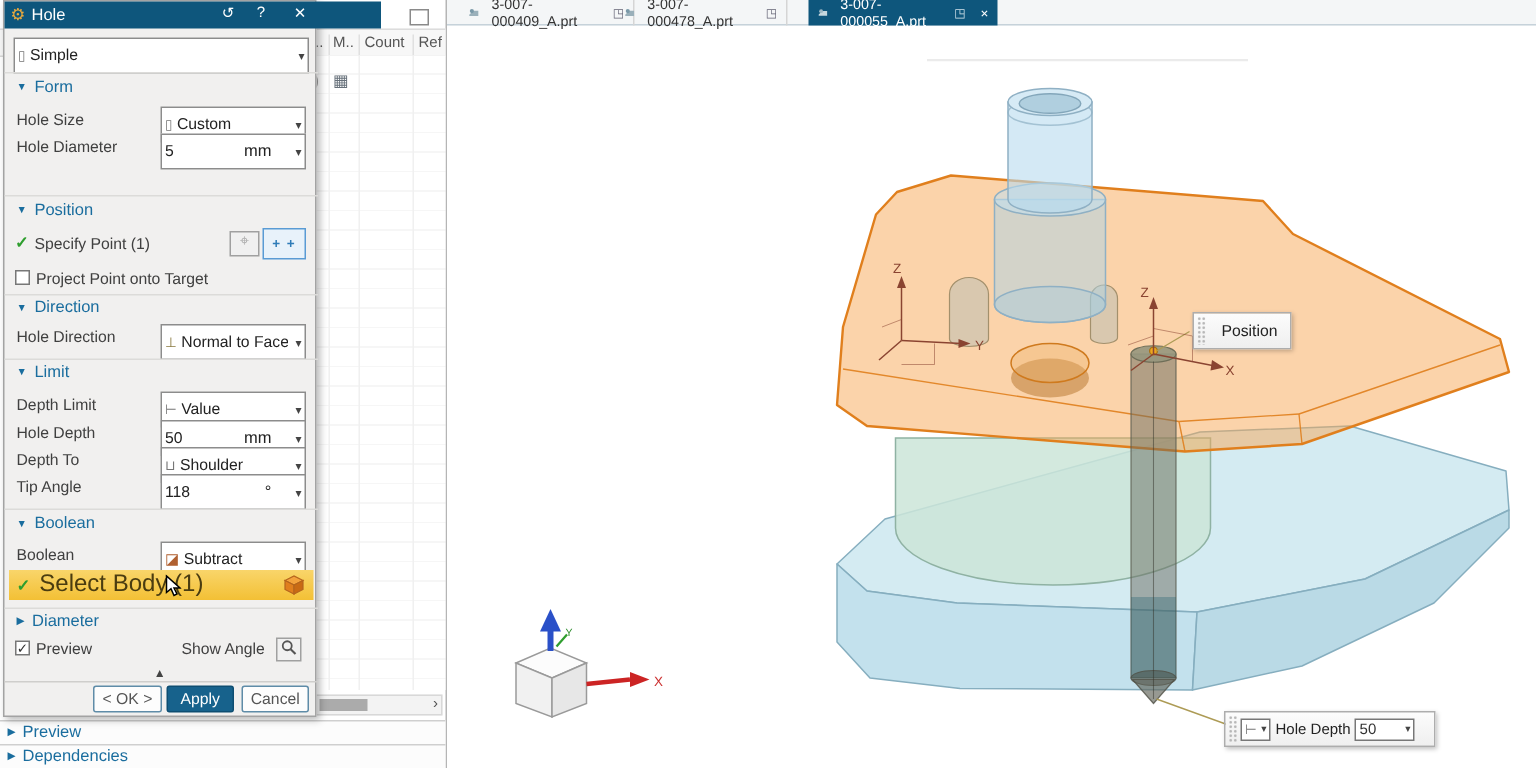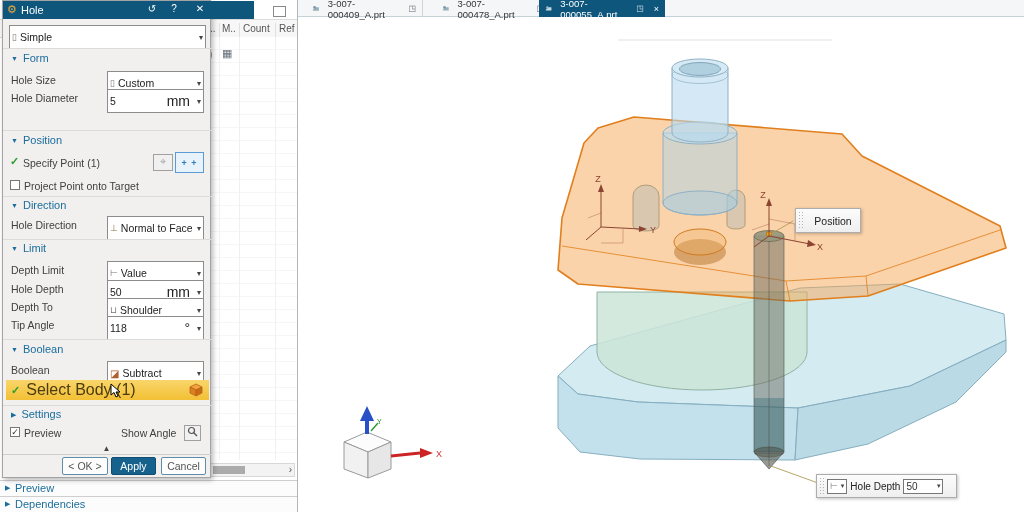--- a/index.html
+++ b/index.html
@@ -30,21 +30,21 @@
   .ic-gear::before{content:"⚙";color:#e9a93d;font-size:11px;}
   .sec{position:absolute;left:8px;color:#1a6d9e;font-size:11px;}
   .sec-open::before{content:"▼";font-size:7px;margin-right:5px;vertical-align:1px;}
   .sec-closed::before{content:"▶";font-size:7px;margin-right:5px;vertical-align:1px;}
   .hline{position:absolute;left:0;width:209px;height:1px;background:#dcdbd9;}
   .lbl{position:absolute;left:8px;color:#404040;}
   .combo{position:absolute;left:104px;width:97px;height:24px;background:#fff;border:1px solid #8c8c8c;box-sizing:border-box;
          display:flex;align-items:center;padding:8px 2px;gap:3px;}
   .combo::after{content:"▾";font-size:8px;color:#444;margin-left:2px;}
   .combo .val{flex:1;white-space:nowrap;overflow:hidden;font-size:10.5px;color:#222;}
-  .combo .unit{color:#222;font-size:14px;margin-right:2px;}
+  .combo .unit{color:#222;font-size:11px;margin-right:11px;}
   .cic{font-size:9px;color:#777;}
   .ic-hole::before{content:"▯";}
   .ic-tbar::before{content:"⊢";}
   .ic-shoulder::before{content:"⊔";}
   .ic-normal::before{content:"⊥";color:#8a7a40;}
   .ic-subtract::before{content:"◪";color:#b06030;font-size:10px;}
   .wide{left:6px;width:197px;}
   .chk::before{content:"✓";color:#2e9e2e;font-weight:bold;font-size:11px;}
   .cbox{position:absolute;width:10px;height:10px;border:1px solid #777;background:#fff;box-sizing:border-box;text-align:center;line-height:9px;font-size:9px;color:#333;}
   .strip{position:absolute;left:3px;width:203px;height:17px;background:#e8e7e5;}
@@ -124,21 +124,21 @@
 
   <div id="tabbar">
     <div class="tab" style="left:8px;width:117px">
       <svg width="9" height="9" viewBox="0 0 9 9">
           <path d="M1,6 L4,3 L8,3 L8,7 L1,7 Z" fill="#9ab0ba"></path>
           <circle cx="3" cy="3.2" r="1.6" fill="#7a99a8"></circle>
         </svg>
       <span>3-007-000409_A.prt</span>
       <span class="winic">◳</span>
     </div>
-    <div class="tab" style="left:138px;width:115px">
+    <div class="tab" style="left:112px;width:115px">
       <svg width="9" height="9" viewBox="0 0 9 9">
           <path d="M1,6 L4,3 L8,3 L8,7 L1,7 Z" fill="#9ab0ba"></path>
           <circle cx="3" cy="3.2" r="1.6" fill="#7a99a8"></circle>
         </svg>
       <span>3-007-000478_A.prt</span>
       <span class="winic">◳</span>
     </div>
     <div class="tab active" style="left:241px;width:126px">
       <svg width="9" height="9" viewBox="0 0 9 9">
           <path d="M1,6 L4,3 L8,3 L8,7 L1,7 Z" fill="#c6d7de"></path>
@@ -353,21 +353,21 @@
         <path d="M1,1 L1,12 L4,9.5 L6,14 L8,13 L6,9 L10,9 Z" fill="#fff" stroke="#000" stroke-width="1"></path>
       </svg>
       <svg style="position:absolute;right:5px;top:3px" width="16" height="14" viewBox="0 0 16 14">
         <path d="M2,4 L8,1 L14,4 L8,7 Z" fill="#f3a23c" stroke="#b5651d" stroke-width="0.8"></path>
         <path d="M2,4 L2,10 L8,13 L8,7 Z" fill="#e07f1d" stroke="#b5651d" stroke-width="0.8"></path>
         <path d="M8,7 L8,13 L14,10 L14,4 Z" fill="#c96a14" stroke="#b5651d" stroke-width="0.8"></path>
       </svg>
     </div>
 
     <div class="hline" style="top:404px"></div>
-    <div class="sec sec-closed" style="top:407px"><span>Settings</span></div>
+    <div class="sec sec-closed" style="top:407px"><span>Diameter</span></div>
 
     <span class="cbox" style="left:7px;top:426px">✓</span>
     <div class="lbl" style="left:21px;top:426px">Preview</div>
     <div class="lbl" style="left:118px;top:426px">Show Angle</div>
     <div class="pbtn" style="left:181px;top:424px;width:17px;height:16px">
       <svg width="11" height="11" viewBox="0 0 11 11">
         <circle cx="4.5" cy="4.5" r="3" fill="none" stroke="#555" stroke-width="1.2"></circle>
         <line x1="6.8" y1="6.8" x2="10" y2="10" stroke="#555" stroke-width="1.4"></line>
       </svg>
     </div>

